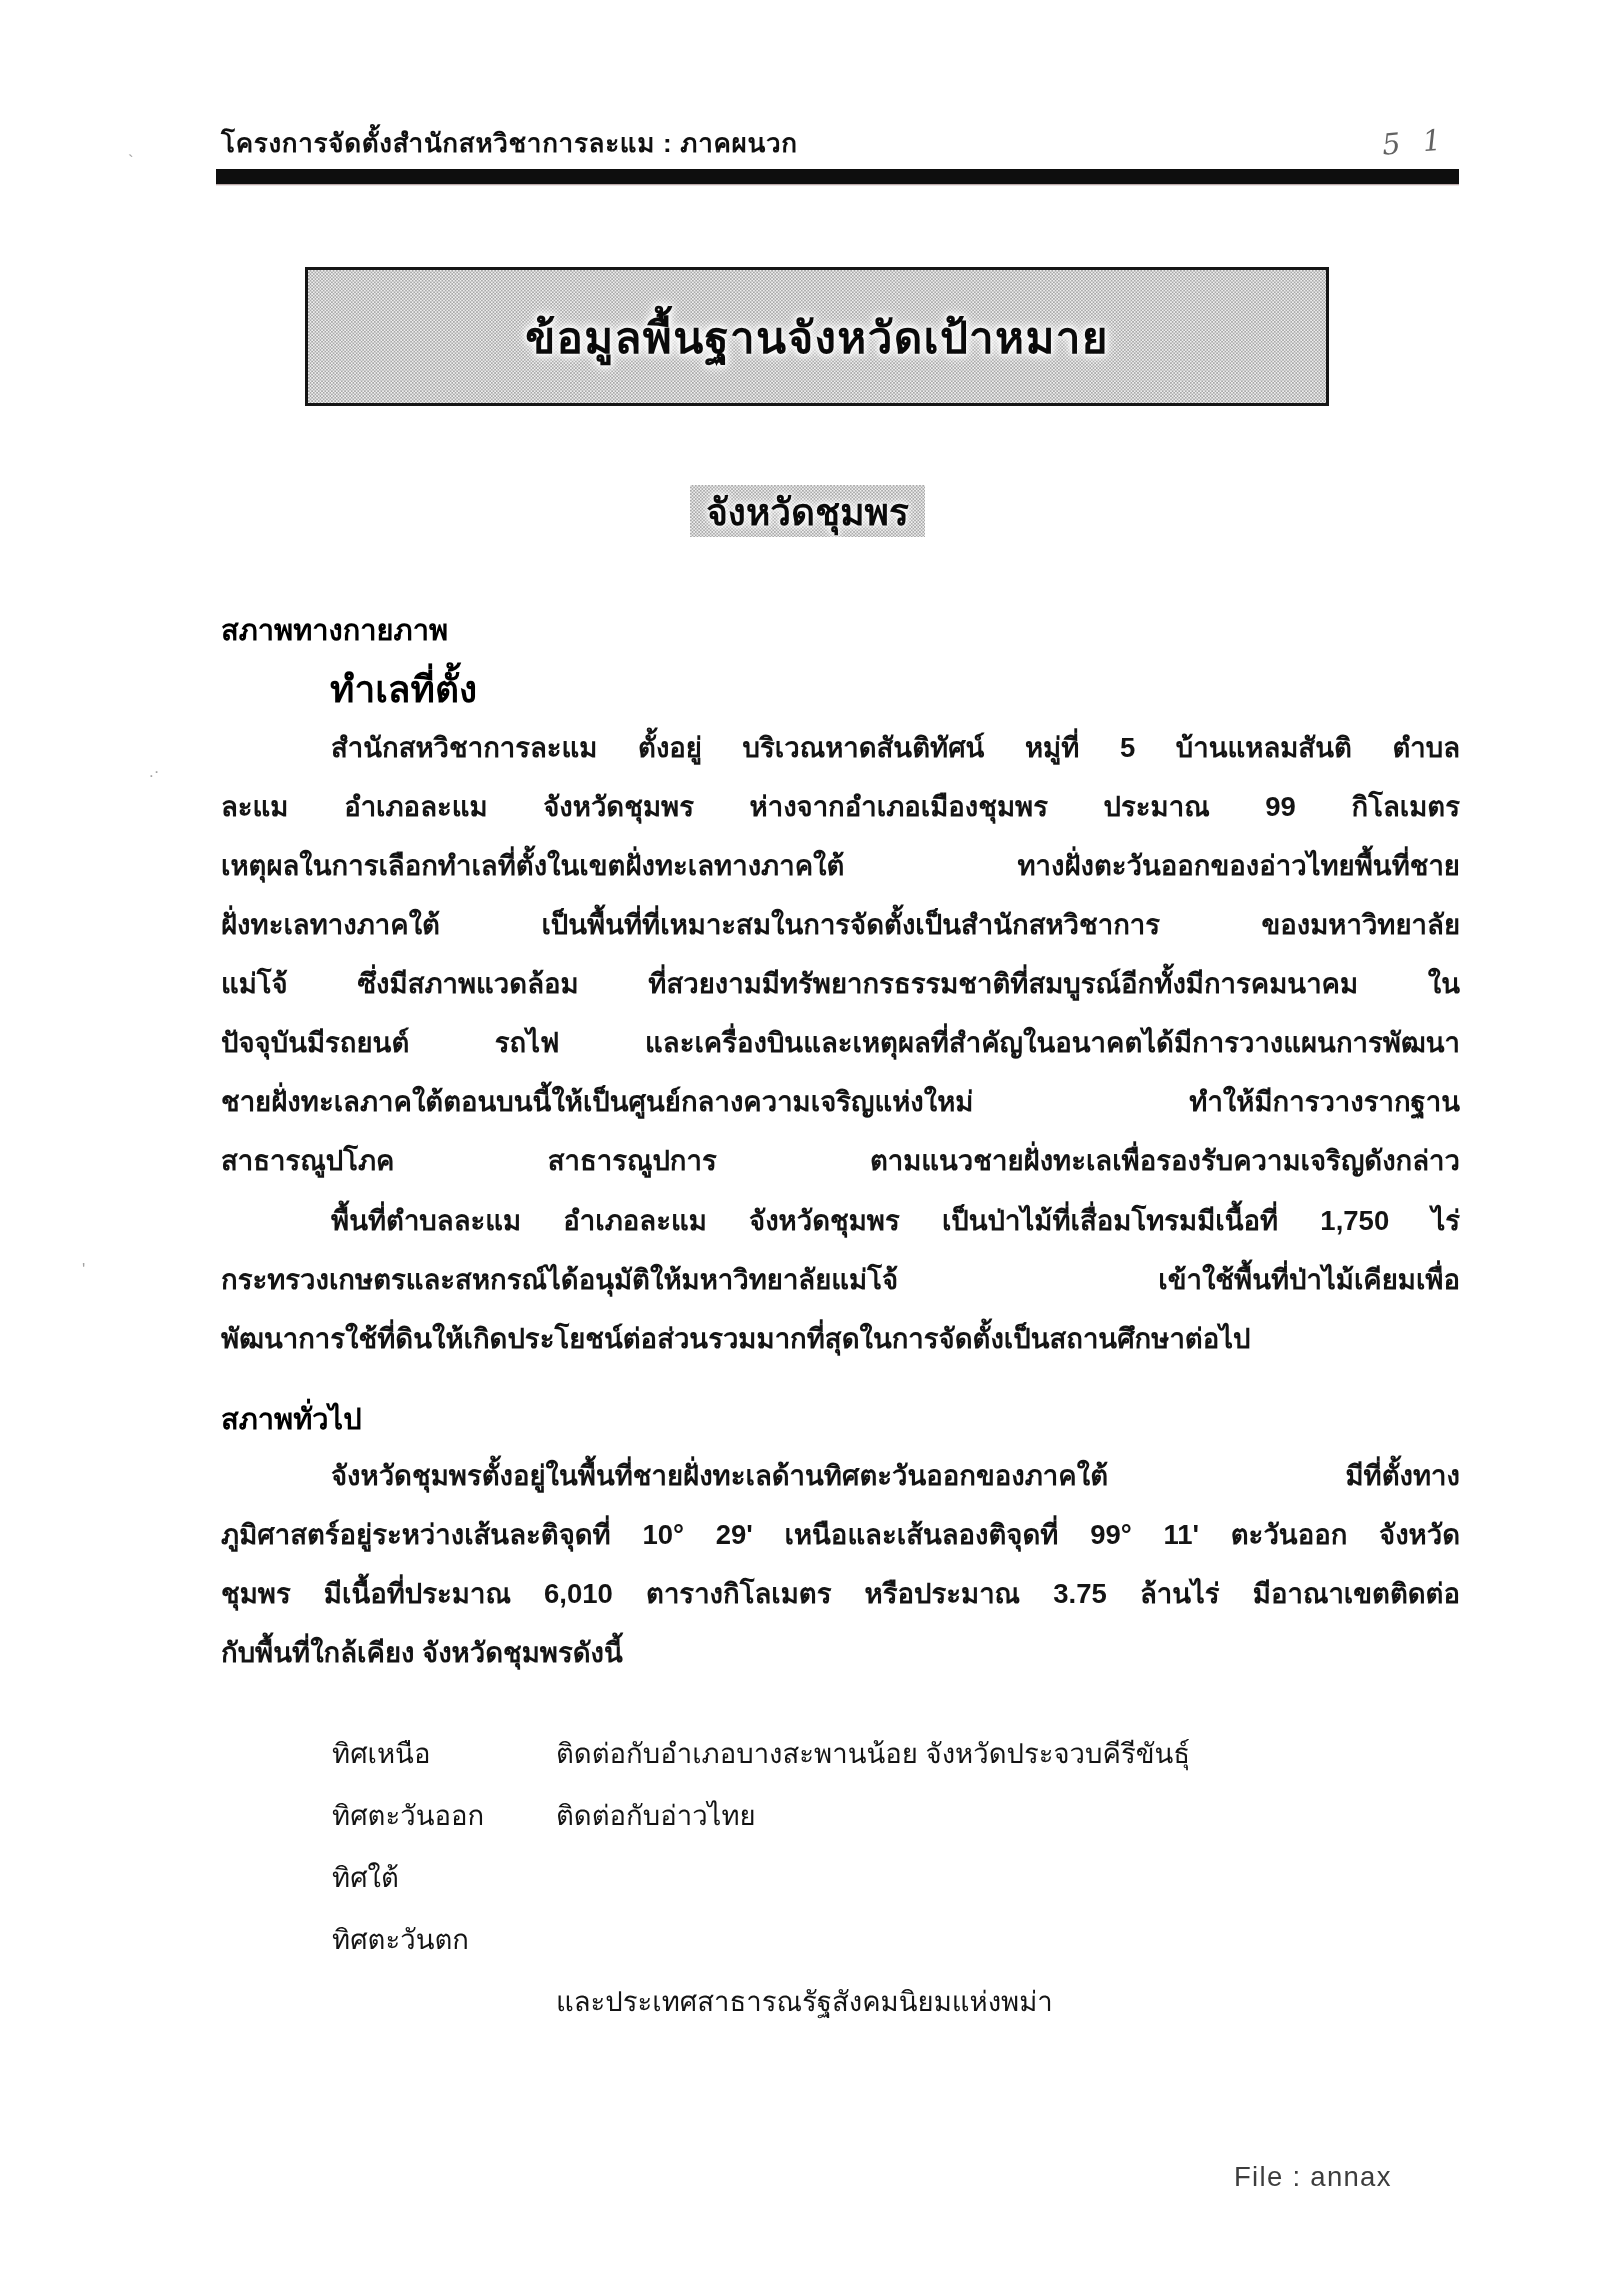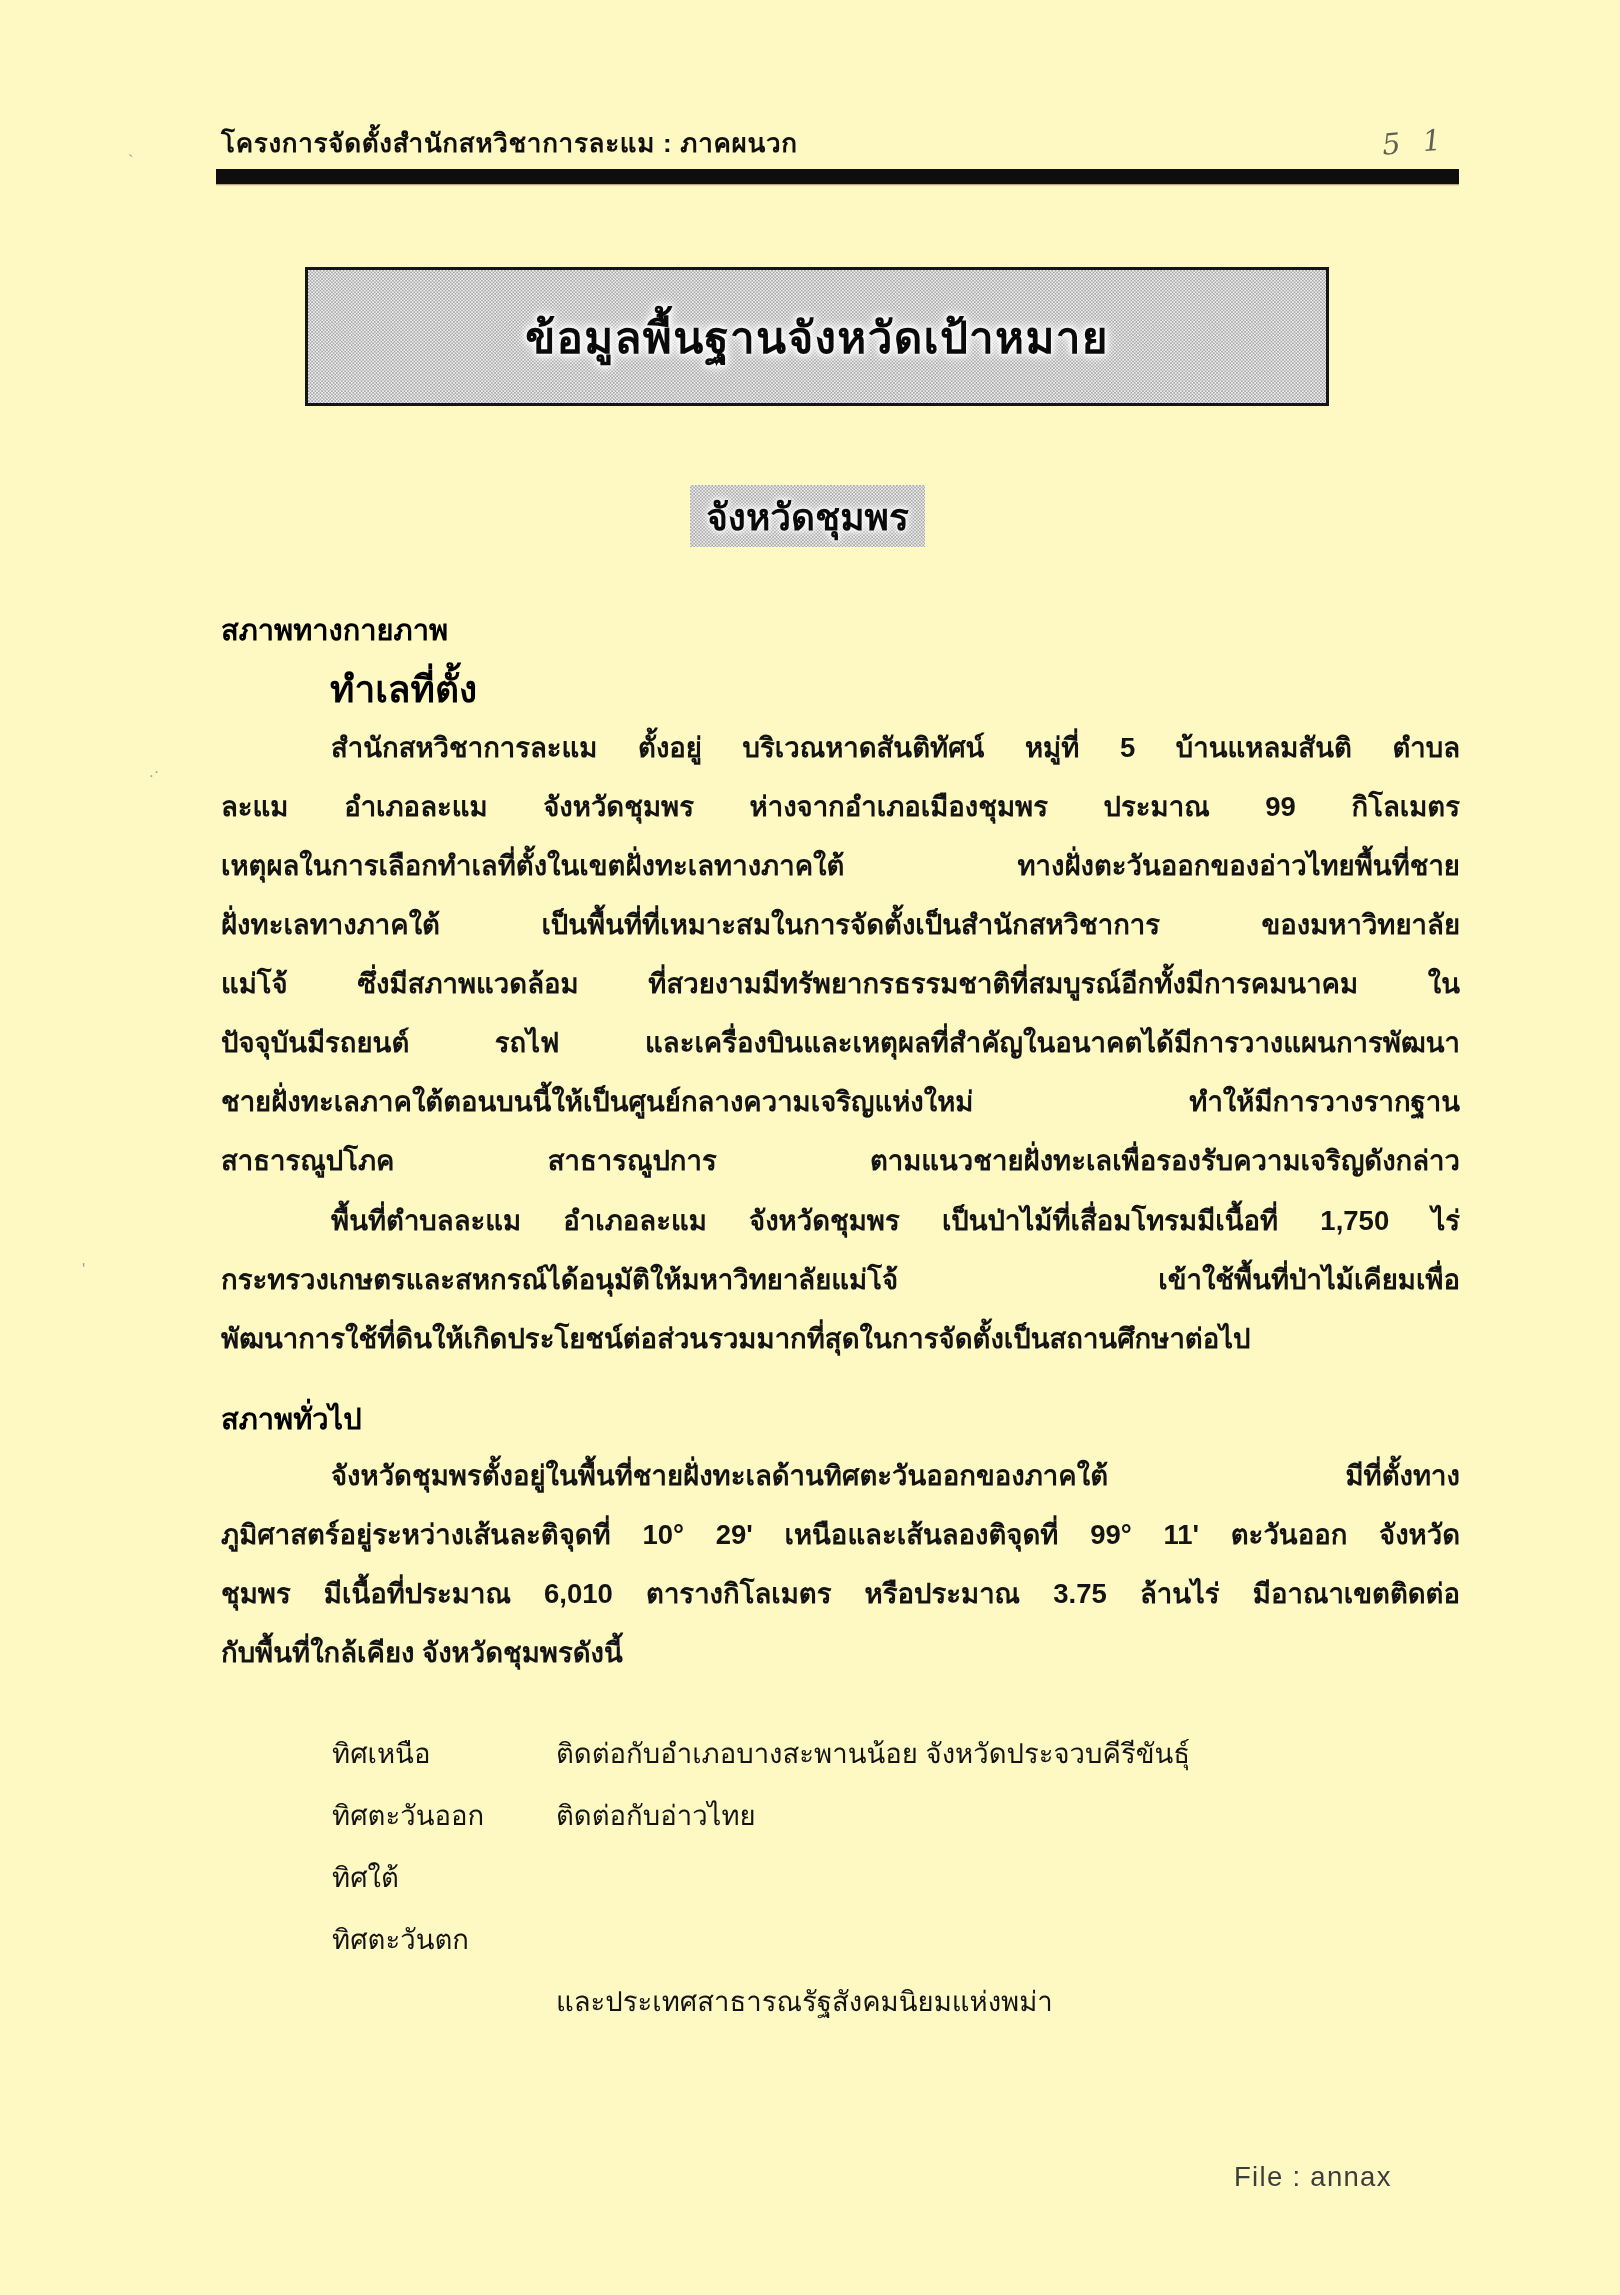--- a/index.html
+++ b/index.html
@@ -1,19 +1,19 @@
 <!DOCTYPE html>
 <html lang="th" style="font-size:10.5px"><head>
 <meta charset="utf-8">
 <style>
   html,body{margin:0;padding:0;background:#9a9a9a;}
   .page{
     position:relative;
     width:1621px;height:2295px;
-    background:#fef9c3;
+    background:#ffffff;
     font-family:"Liberation Sans","DejaVu Sans",sans-serif;
     color:#141414;
     overflow:hidden;
   }
   
   .header-title{
     position:absolute;left:221px;top:122px;
     font-size:26px;font-weight:bold;color:#101010;
     letter-spacing:0.7px;white-space:nowrap;
   }
@@ -37,21 +37,21 @@
   }
   .title-banner{
     position:absolute;left:305px;top:267px;width:1024px;height:139px;
     border:3.9px solid #151515;
     display:flex;align-items:center;justify-content:center;
     font-size:44px;font-weight:bold;color:#0a0a0a;letter-spacing:1.3px;
     text-shadow:0 0 5.2px #fff,0 0 7.8px #fff,0 0 10.5px #fff,0 0 13px #fff;
     box-sizing:border-box;
   }
   .province-banner{
-    position:absolute;left:690px;top:485px;width:235px;height:62px;
+    position:absolute;left:690px;top:485px;width:235px;height:52px;
     display:flex;align-items:center;justify-content:center;
     font-size:37px;font-weight:bold;color:#0a0a0a;
     text-shadow:0 0 5.2px #fff,0 0 7.8px #fff,0 0 10.5px #fff;
   }
   
   .h-sec{
     position:absolute;left:221px;
     font-size:29px;font-weight:bold;color:#000;white-space:nowrap;
   }
   .h-sub{

